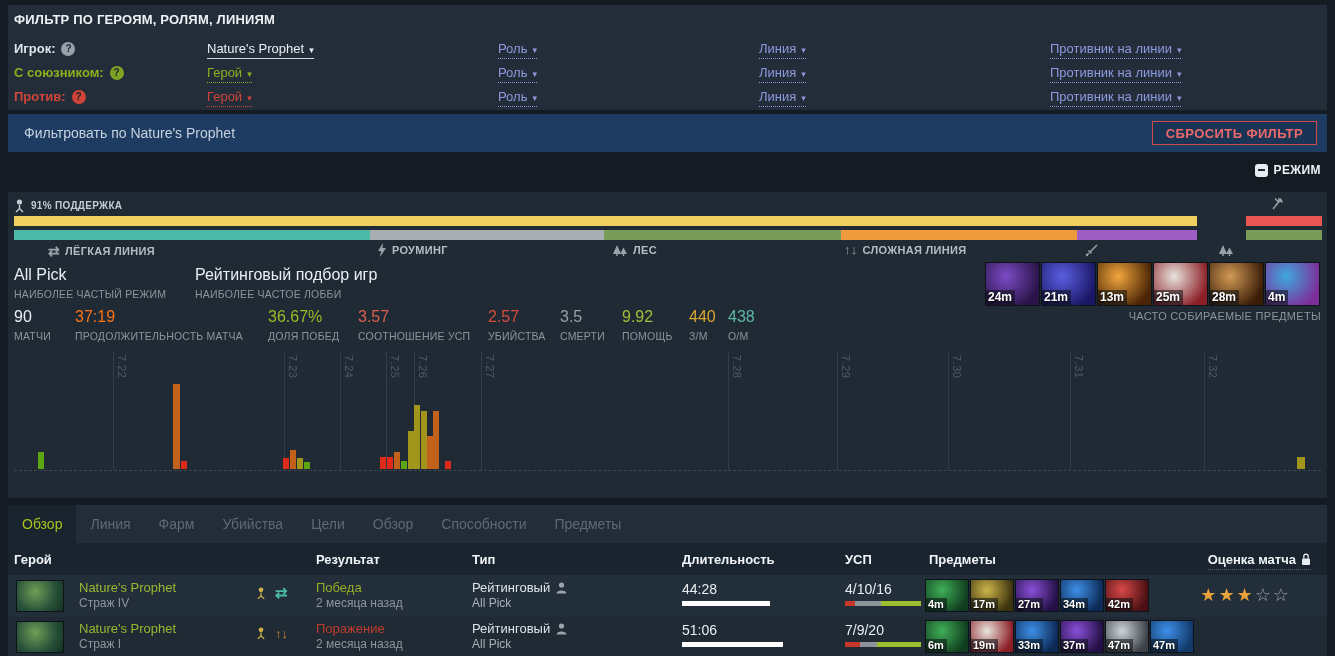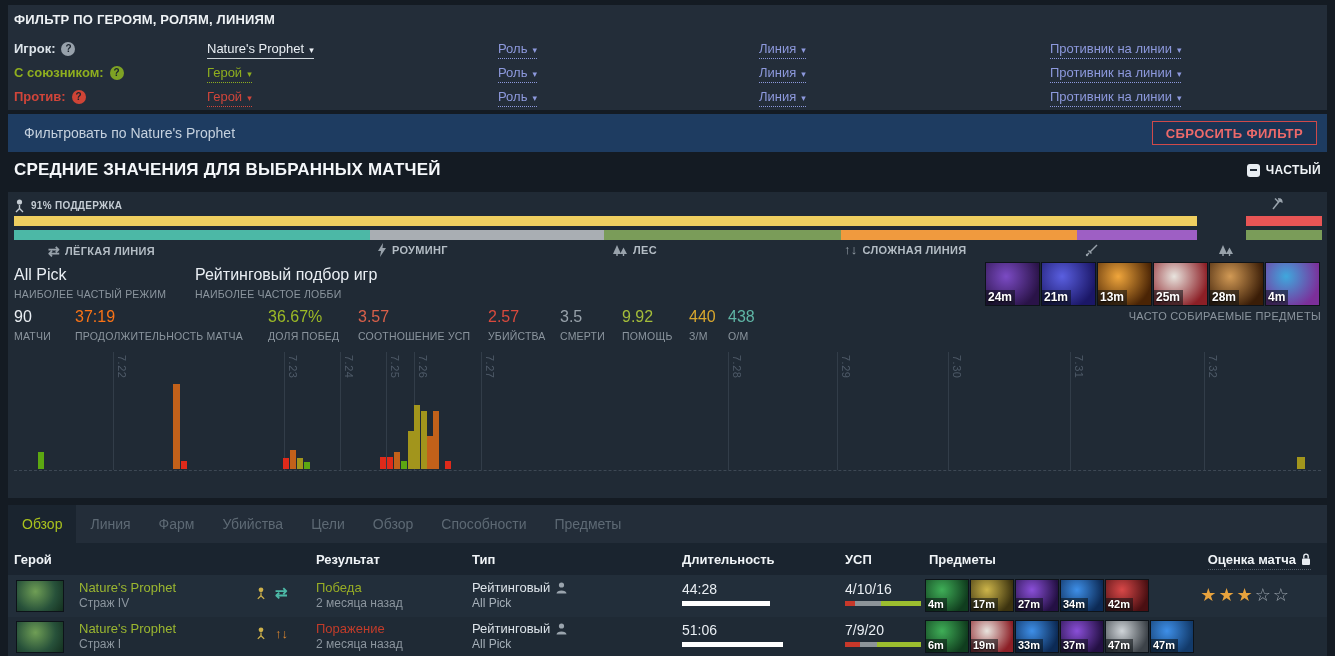--- a/index.html
+++ b/index.html
@@ -225,24 +225,23 @@
         </span>
     </div>
   </section>
 
   <section class="blue-bar">
     <span class="txt">Фильтровать по Nature's Prophet</span>
     <button class="reset-btn">СБРОСИТЬ ФИЛЬТР</button>
   </section>
 
   <div class="summary-head">
-    <span class="summary-title">СРЕДНИЕ ЗНАЧЕНИЯ ДЛЯ ВЫБРАННЫХ МАТЧЕЙ</span>
     <a class="hide-btn">
       <span class="minus-ico"></span>
-      <span>ЧАСТЫЙ</span>
+      <span>РЕЖИМ</span>
     </a>
   </div>
 
   <section class="summary-panel">
 
     <div class="support-row">
       <svg class="ico" width="11" height="15" viewBox="0 0 11 15" fill="none" stroke="#c4ccd3" stroke-width="1.4">
         <circle cx="5.5" cy="4" r="2.6" fill="#c4ccd3" stroke="none"></circle>
           <path d="M5.5 7 V10.5 M2 14 L5.5 10.5 L9 14"></path>
       </svg>

